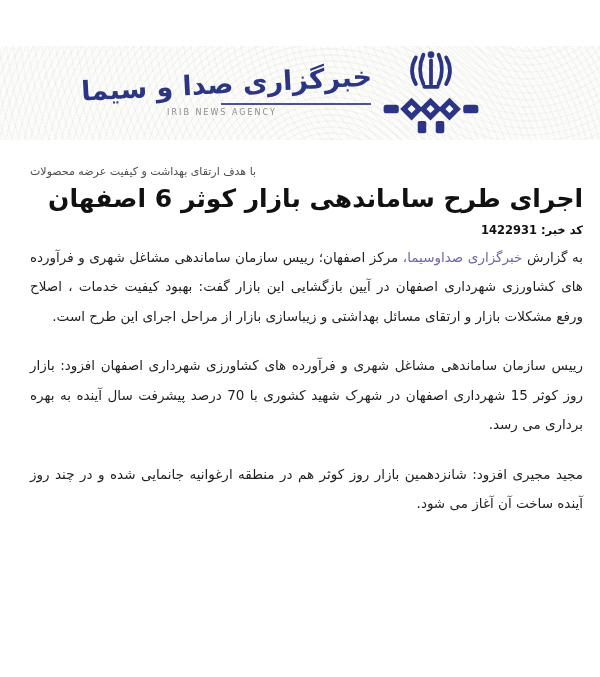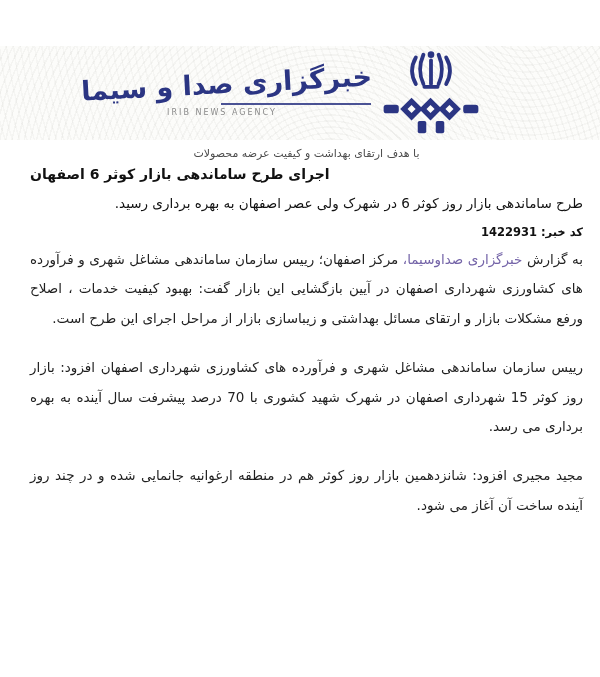--- a/index.html
+++ b/index.html
@@ -25,24 +25,24 @@
     color:#2b3583;font-size:27px;font-weight:bold;line-height:1.1;
     transform:rotate(-3deg);letter-spacing:-1px;white-space:nowrap;
   }
   .calli-rule{width:150px;height:2px;background:#2b3583;margin:4px 2px 3px 0;opacity:.85;}
   .calli-en{color:#8a8a8a;font-size:8px;letter-spacing:2px;align-self:center;margin-right:10px;}
   .emblem{width:96px;height:90px;flex:0 0 auto;}
 
   
   .article{padding:0 17px 0 30px;direction:rtl;}
   .kicker{
-    margin-top:7px;text-align:center;font-size:11px;color:#4c4c4c;direction:rtl;
+    margin-top:25px;text-align:left;font-size:11px;color:#4c4c4c;direction:rtl;
   }
   .headline{
-    margin:6px 0 10px 0;text-align:left;font-size:14px;font-weight:bold;
+    margin:6px 0 10px 0;text-align:right;font-size:25px;font-weight:bold;
     color:#111;direction:rtl;
   }
   .lead{font-size:13.5px;color:#111;text-align:right;direction:rtl;margin:2px 0 10px 0;line-height:1.7;}
   .meta{
     display:flex;justify-content:space-between;align-items:baseline;
     font-size:11.5px;font-weight:bold;color:#111;direction:rtl;margin-bottom:6px;
   }
   .body-text p{
     font-size:13.5px;line-height:2.18;color:#1f1f1f;text-align:justify;
     direction:rtl;margin:0 0 20px 0;
@@ -92,21 +92,20 @@
       </svg>
     </div>
   </div>
 
   <div class="article">
 
     <div class="kicker">با هدف ارتقای بهداشت و کیفیت عرضه محصولات</div>
 
     <h1 class="headline">اجرای طرح ساماندهی بازار کوثر 6 اصفهان</h1>
 
-    <div class="lead">طرح ساماندهی بازار روز کوثر 6 در شهرک ولی عصر اصفهان به بهره برداری رسید.</div>
 
     <div class="meta">
       <div>
         <span>کد خبر:</span>
         <span>1422931</span>
       </div>
     </div>
 
     <div class="body-text">
       <p><span>به گزارش </span><a class="inline-link">خبرگزاری صداوسیما،</a><span> مرکز اصفهان؛ رییس سازمان ساماندهی مشاغل شهری و فرآورده های کشاورزی شهرداری اصفهان در  آیین بازگشایی این بازار گفت: بهبود کیفیت خدمات ، اصلاح ورفع مشکلات بازار و ارتقای مسائل بهداشتی و زیباسازی بازار از مراحل اجرای این طرح است.</span></p>

